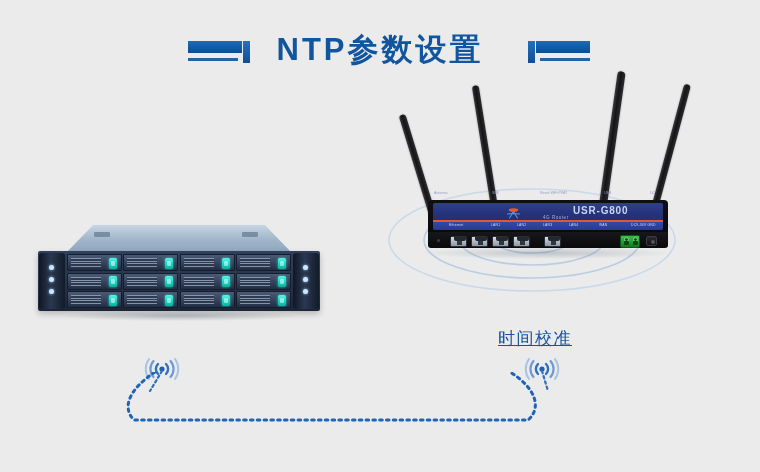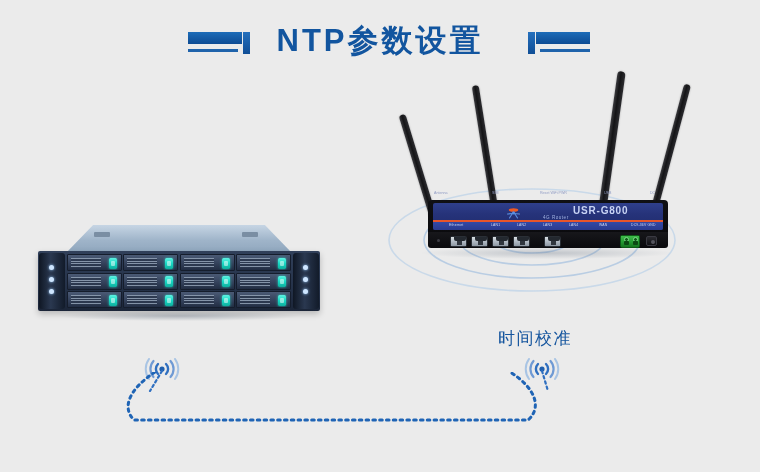--- a/index.html
+++ b/index.html
@@ -12,21 +12,21 @@
   #stage {
     position: relative;
     width: 760px; height: 472px;
     background: #ebebeb;
     overflow: hidden;
   }
 
   
   #header {
     position: absolute;
-    left: 0; top: 8px;
+    left: 0; top: 17px;
     width: 760px; height: 70px;
   }
   #title {
     position: absolute;
     left: 0; top: 13px;
     width: 760px;
     text-align: center;
     font-size: 31px;
     font-weight: bold;
     letter-spacing: 3px;
@@ -349,21 +349,21 @@
   
   .caption {
     position: absolute;
     font-size: 17px;
     color: #15559e;
     letter-spacing: 1.5px;
     white-space: nowrap;
     font-weight: 500;
   }
   #caption-server { left: 120px; top: 327px; }
-  #caption-router { left: 498px; top: 327px; }
+  #caption-router { left: 498px; top: 327px; text-decoration: underline; }
 
   
   .signal-icon { position: absolute; width: 56px; height: 34px; }
   #signal-left  { left: 134px; top: 358px; }
   #signal-right { left: 514px; top: 358px; }
 
   #link-path {
     position: absolute;
     left: 110px; top: 372px;
     width: 540px; height: 96px;

